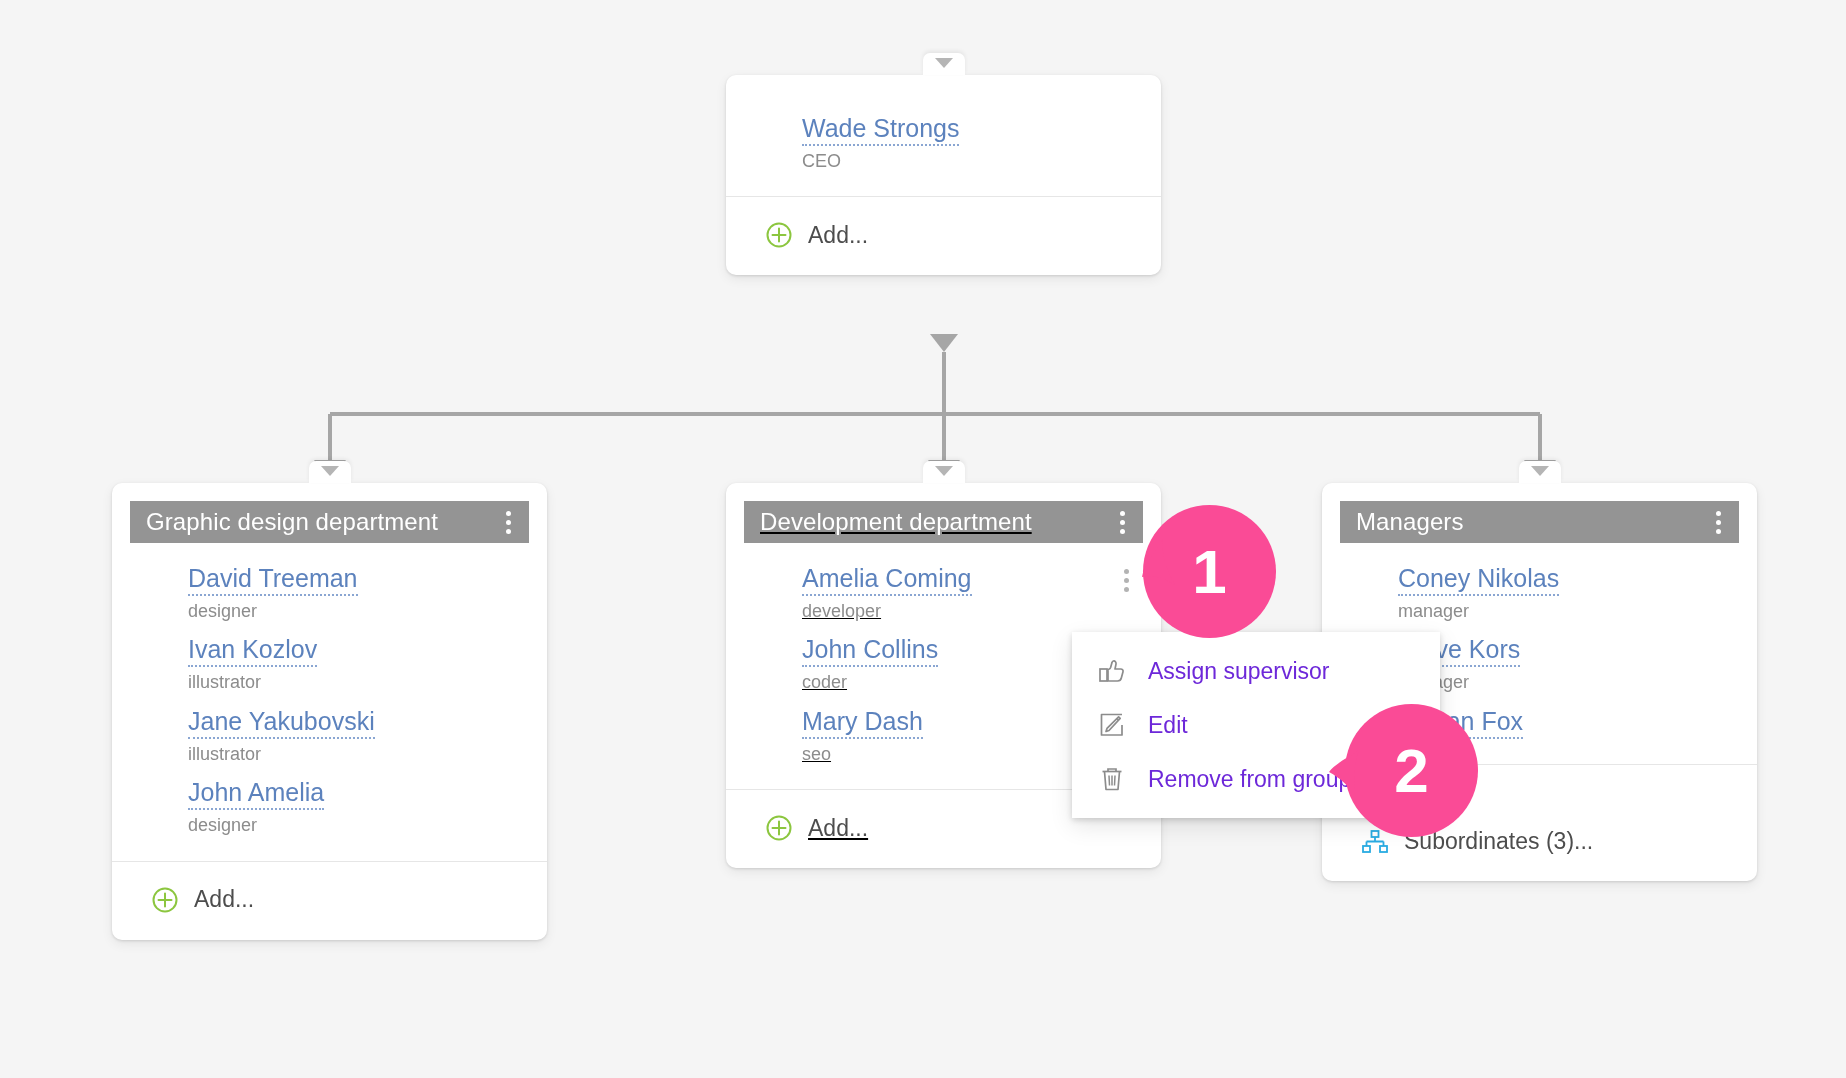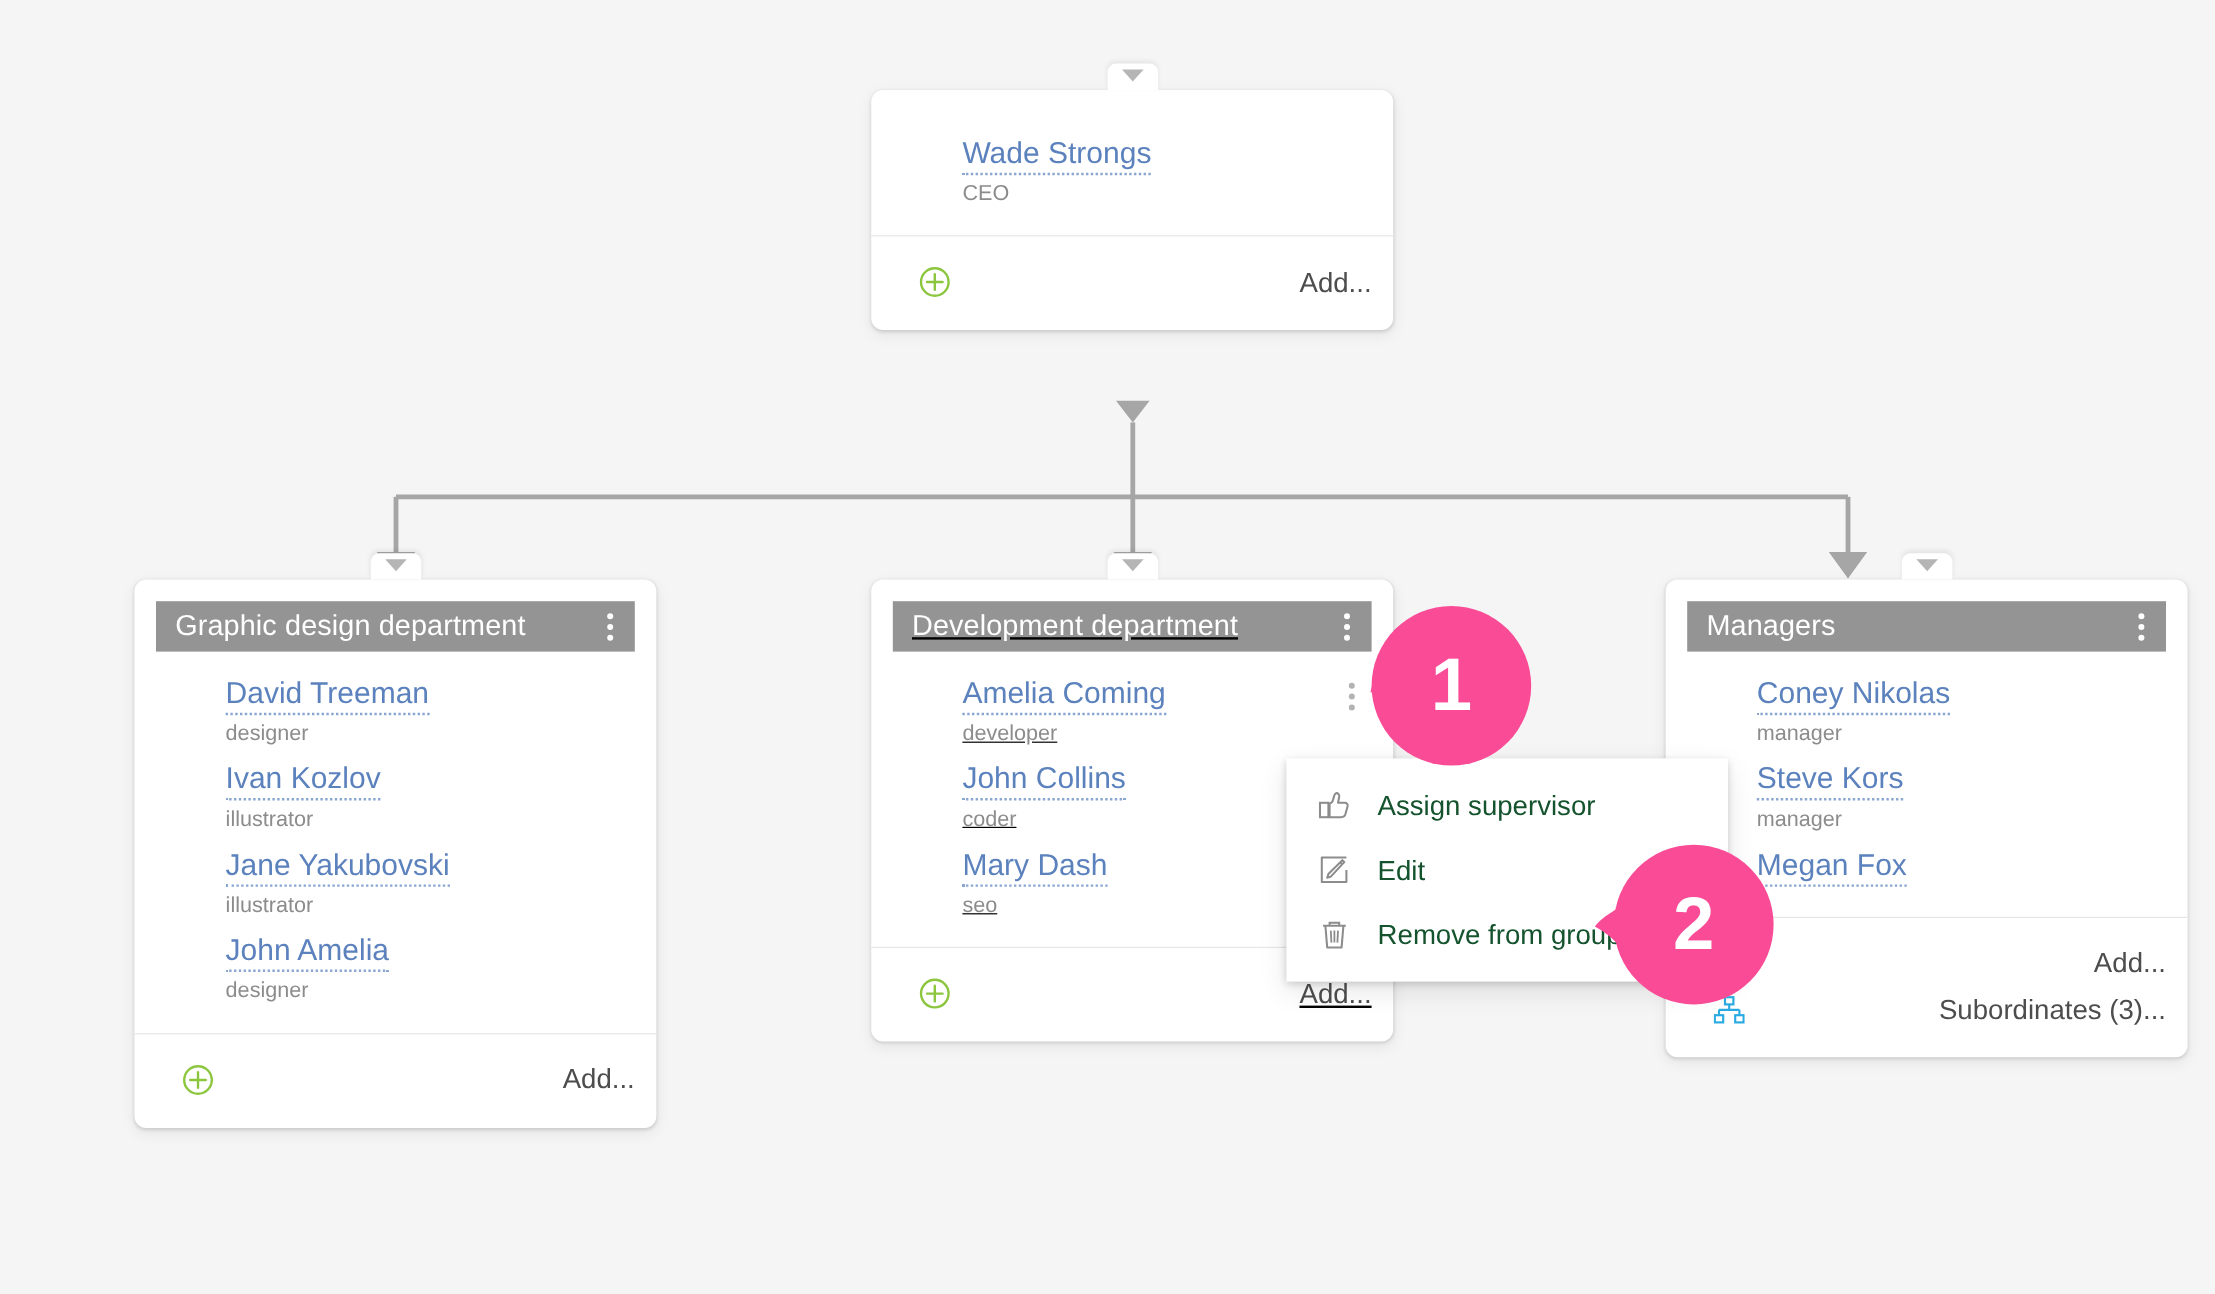--- a/index.html
+++ b/index.html
@@ -146,21 +146,20 @@
     border-top: 1px solid #e6e6e6;
     padding: 18px 18px 20px 18px;
   }
 
   .footer-row {
     display: flex;
     align-items: center;
     gap: 16px;
     padding: 7px 0 7px 22px;
     cursor: pointer;
-    justify-content: space-between;
   }
 
   .footer-label {
     color: #4d4d4d;
     font-size: 23px;
     line-height: 1;
     white-space: nowrap;
   }
 
   .plus-icon {
@@ -182,21 +181,21 @@
     padding: 12px 0;
   }
   .menu-item {
     display: flex;
     align-items: center;
     gap: 22px;
     padding: 13px 34px 13px 26px;
     cursor: pointer;
   }
   .menu-label {
-    color: #14532d;
+    color: #6d28d9;
     font-size: 23px;
     line-height: 1;
     white-space: nowrap;
   }
   .menu-icon { width: 28px; height: 28px; flex: none; }
   .menu-icon svg { display: block; }
 
   
   .callout {
     position: absolute;
@@ -360,21 +359,21 @@
           <svg width="26" height="26" viewBox="0 0 26 26">
             <circle cx="13" cy="13" r="11.5" fill="none" stroke="#8cc63f" stroke-width="2"></circle>
             <path d="M13 6.5 L13 19.5 M6.5 13 L19.5 13" stroke="#8cc63f" stroke-width="2" stroke-linecap="round"></path>
           </svg>
         </span>
         <span class="footer-label">Add...</span>
       </div>
     </div>
   </div>
 
-  <div class="card" style="left:1388px; top:483px; width:435px;">
+  <div class="card" style="left:1322px; top:483px; width:435px;">
 
     <div class="collapse-tab" style="left:197px; top:-22px;">
       <span class="tri"></span>
     </div>
 
     <div class="card-header">
       <span class="card-title">Managers</span>
       <span class="dots-v">
         <i></i>
           <i></i>

